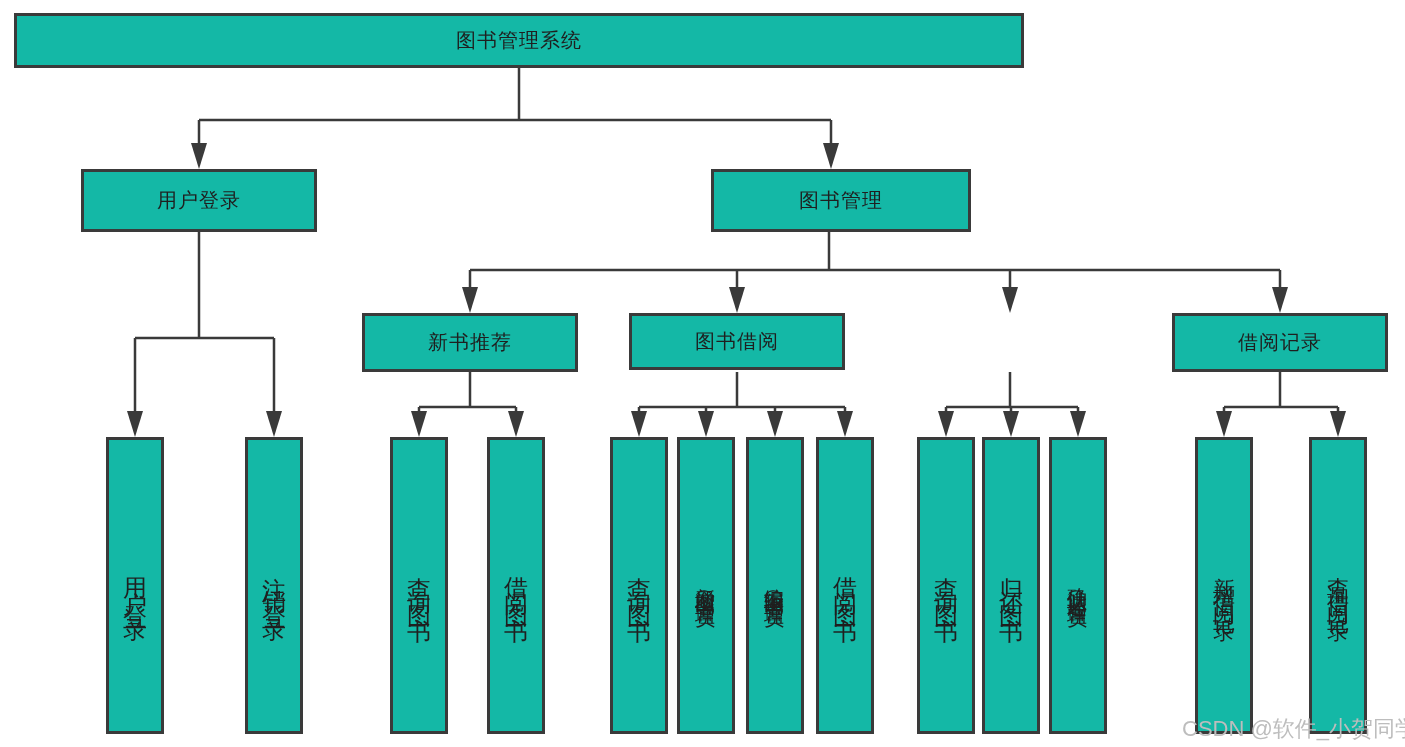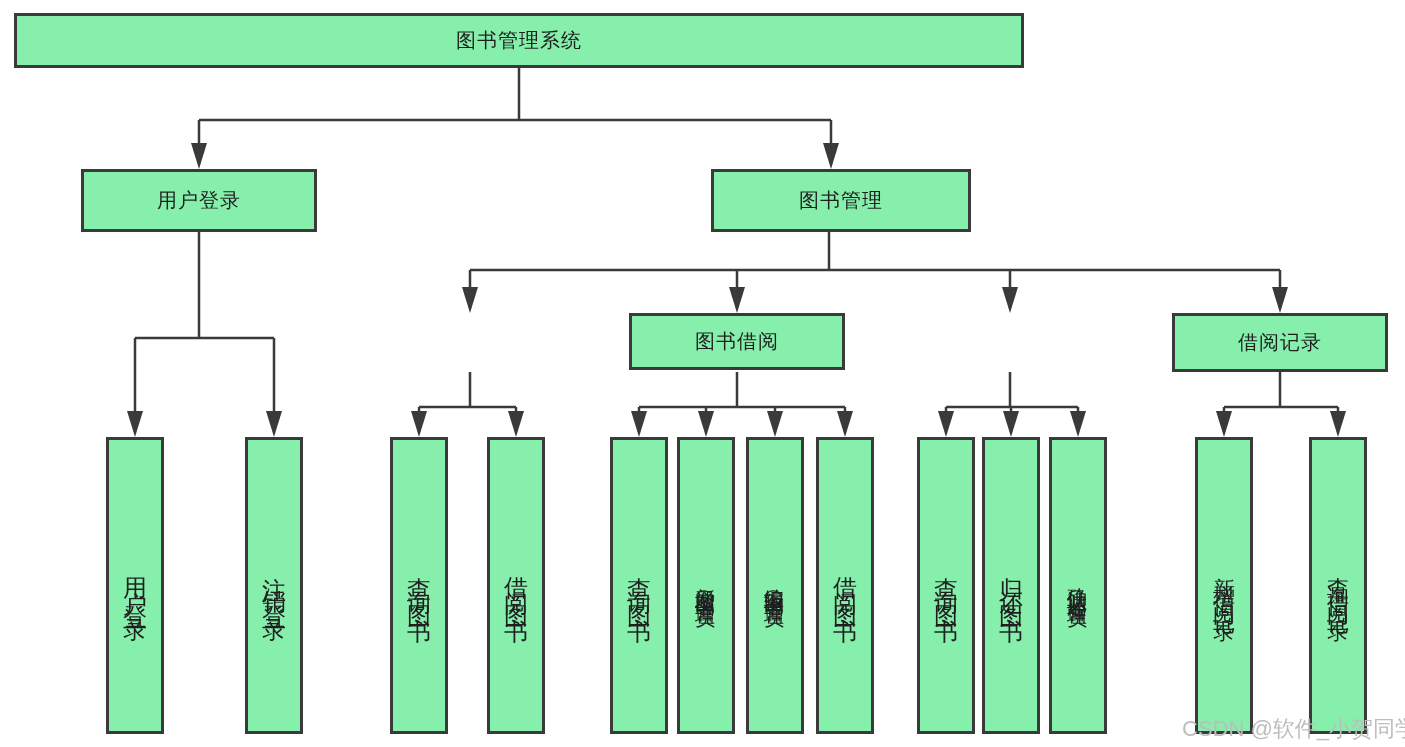--- a/index.html
+++ b/index.html
@@ -18,21 +18,21 @@
   .connectors {
     position: absolute;
     left: 0; top: 0;
     width: 1405px;
     height: 747px;
     z-index: 1;
   }
   .node {
     position: absolute;
     box-sizing: border-box;
-    background: #86efac;
+    background: #14b8a6;
     border: 3px solid #3a3a3a;
     display: flex;
     align-items: center;
     justify-content: center;
     color: #1f1f1f;
     z-index: 2;
   }
   .node.h span {
     font-size: 20px;
     letter-spacing: 1px;
@@ -105,20 +105,23 @@
     <span>图书管理系统</span>
   </div>
 
   <div class="node h" style="left:81px; top:169px; width:236px; height:63px;">
     <span>用户登录</span>
   </div>
   <div class="node h" style="left:711px; top:169px; width:260px; height:63px;">
     <span>图书管理</span>
   </div>
 
+  <div class="node h" style="left:362px; top:313px; width:216px; height:59px;">
+    <span>新书推荐</span>
+  </div>
   <div class="node h" style="left:629px; top:313px; width:216px; height:57px;">
     <span>图书借阅</span>
   </div>
   <div class="node h" style="left:1172px; top:313px; width:216px; height:59px;">
     <span>借阅记录</span>
   </div>
 
   <div class="node leaf t4" style="left:106px; top:437px; width:58px; height:297px;">
     <span>用户登录</span>
   </div>

